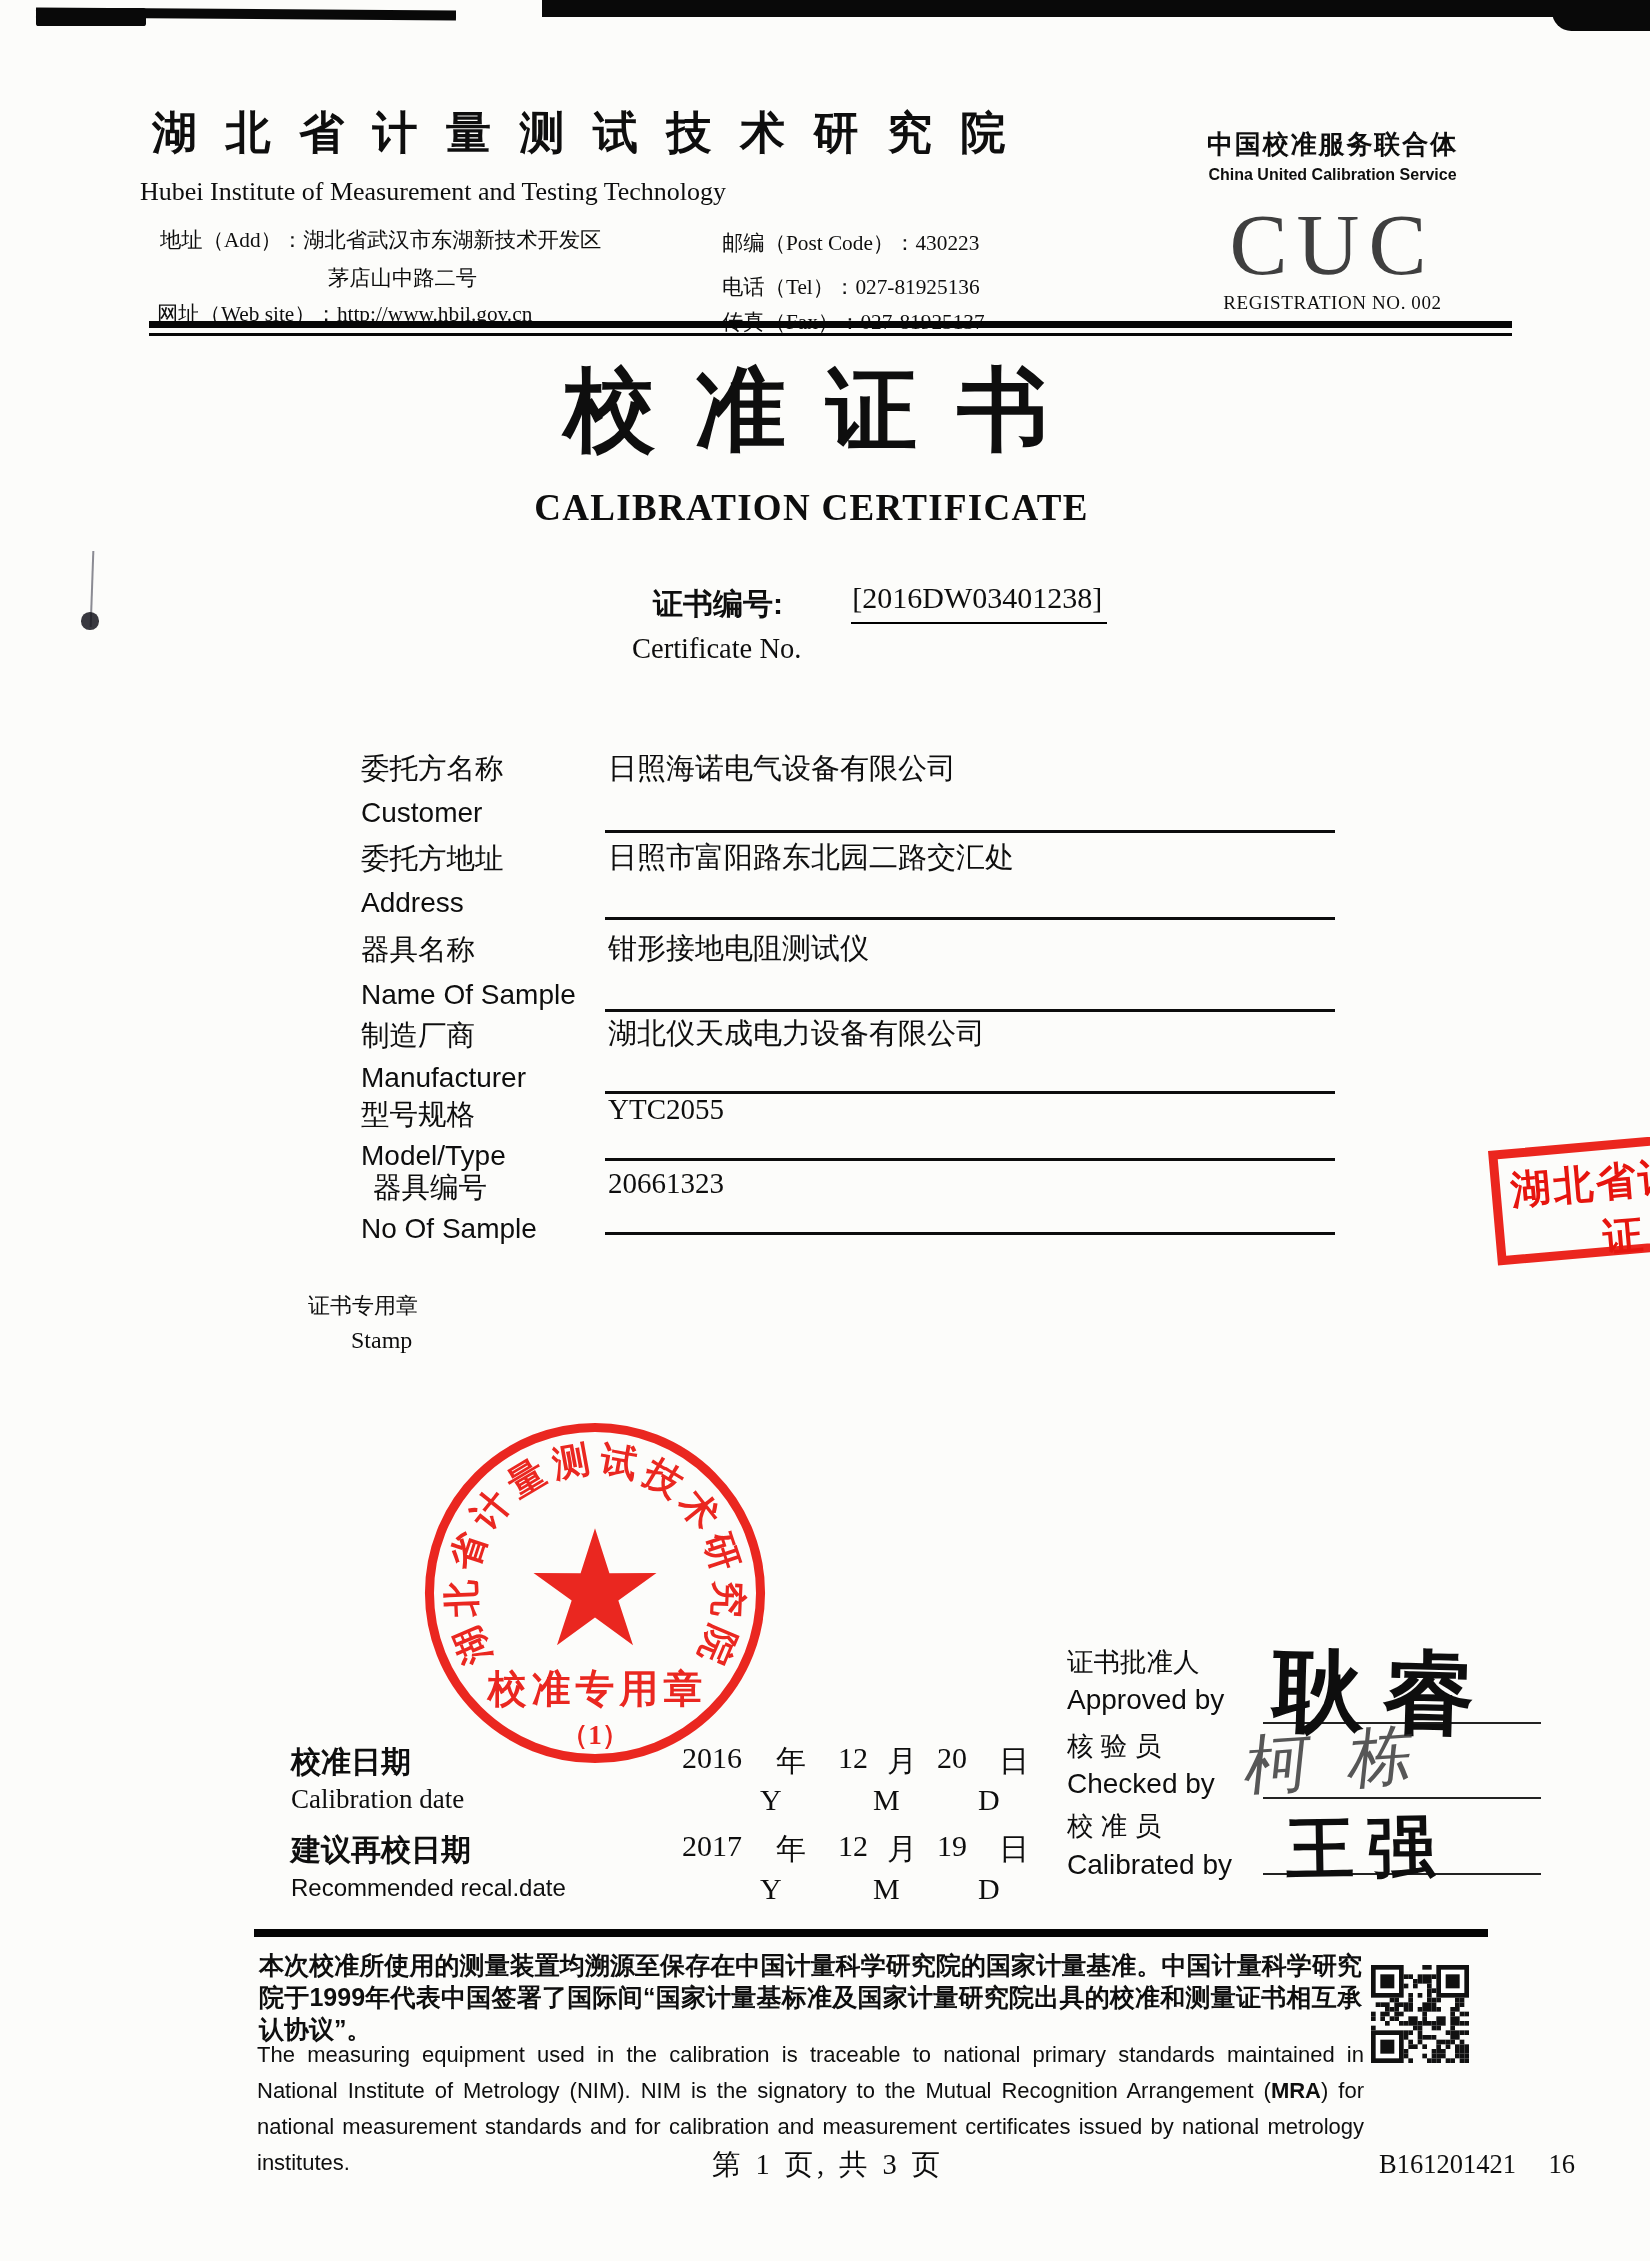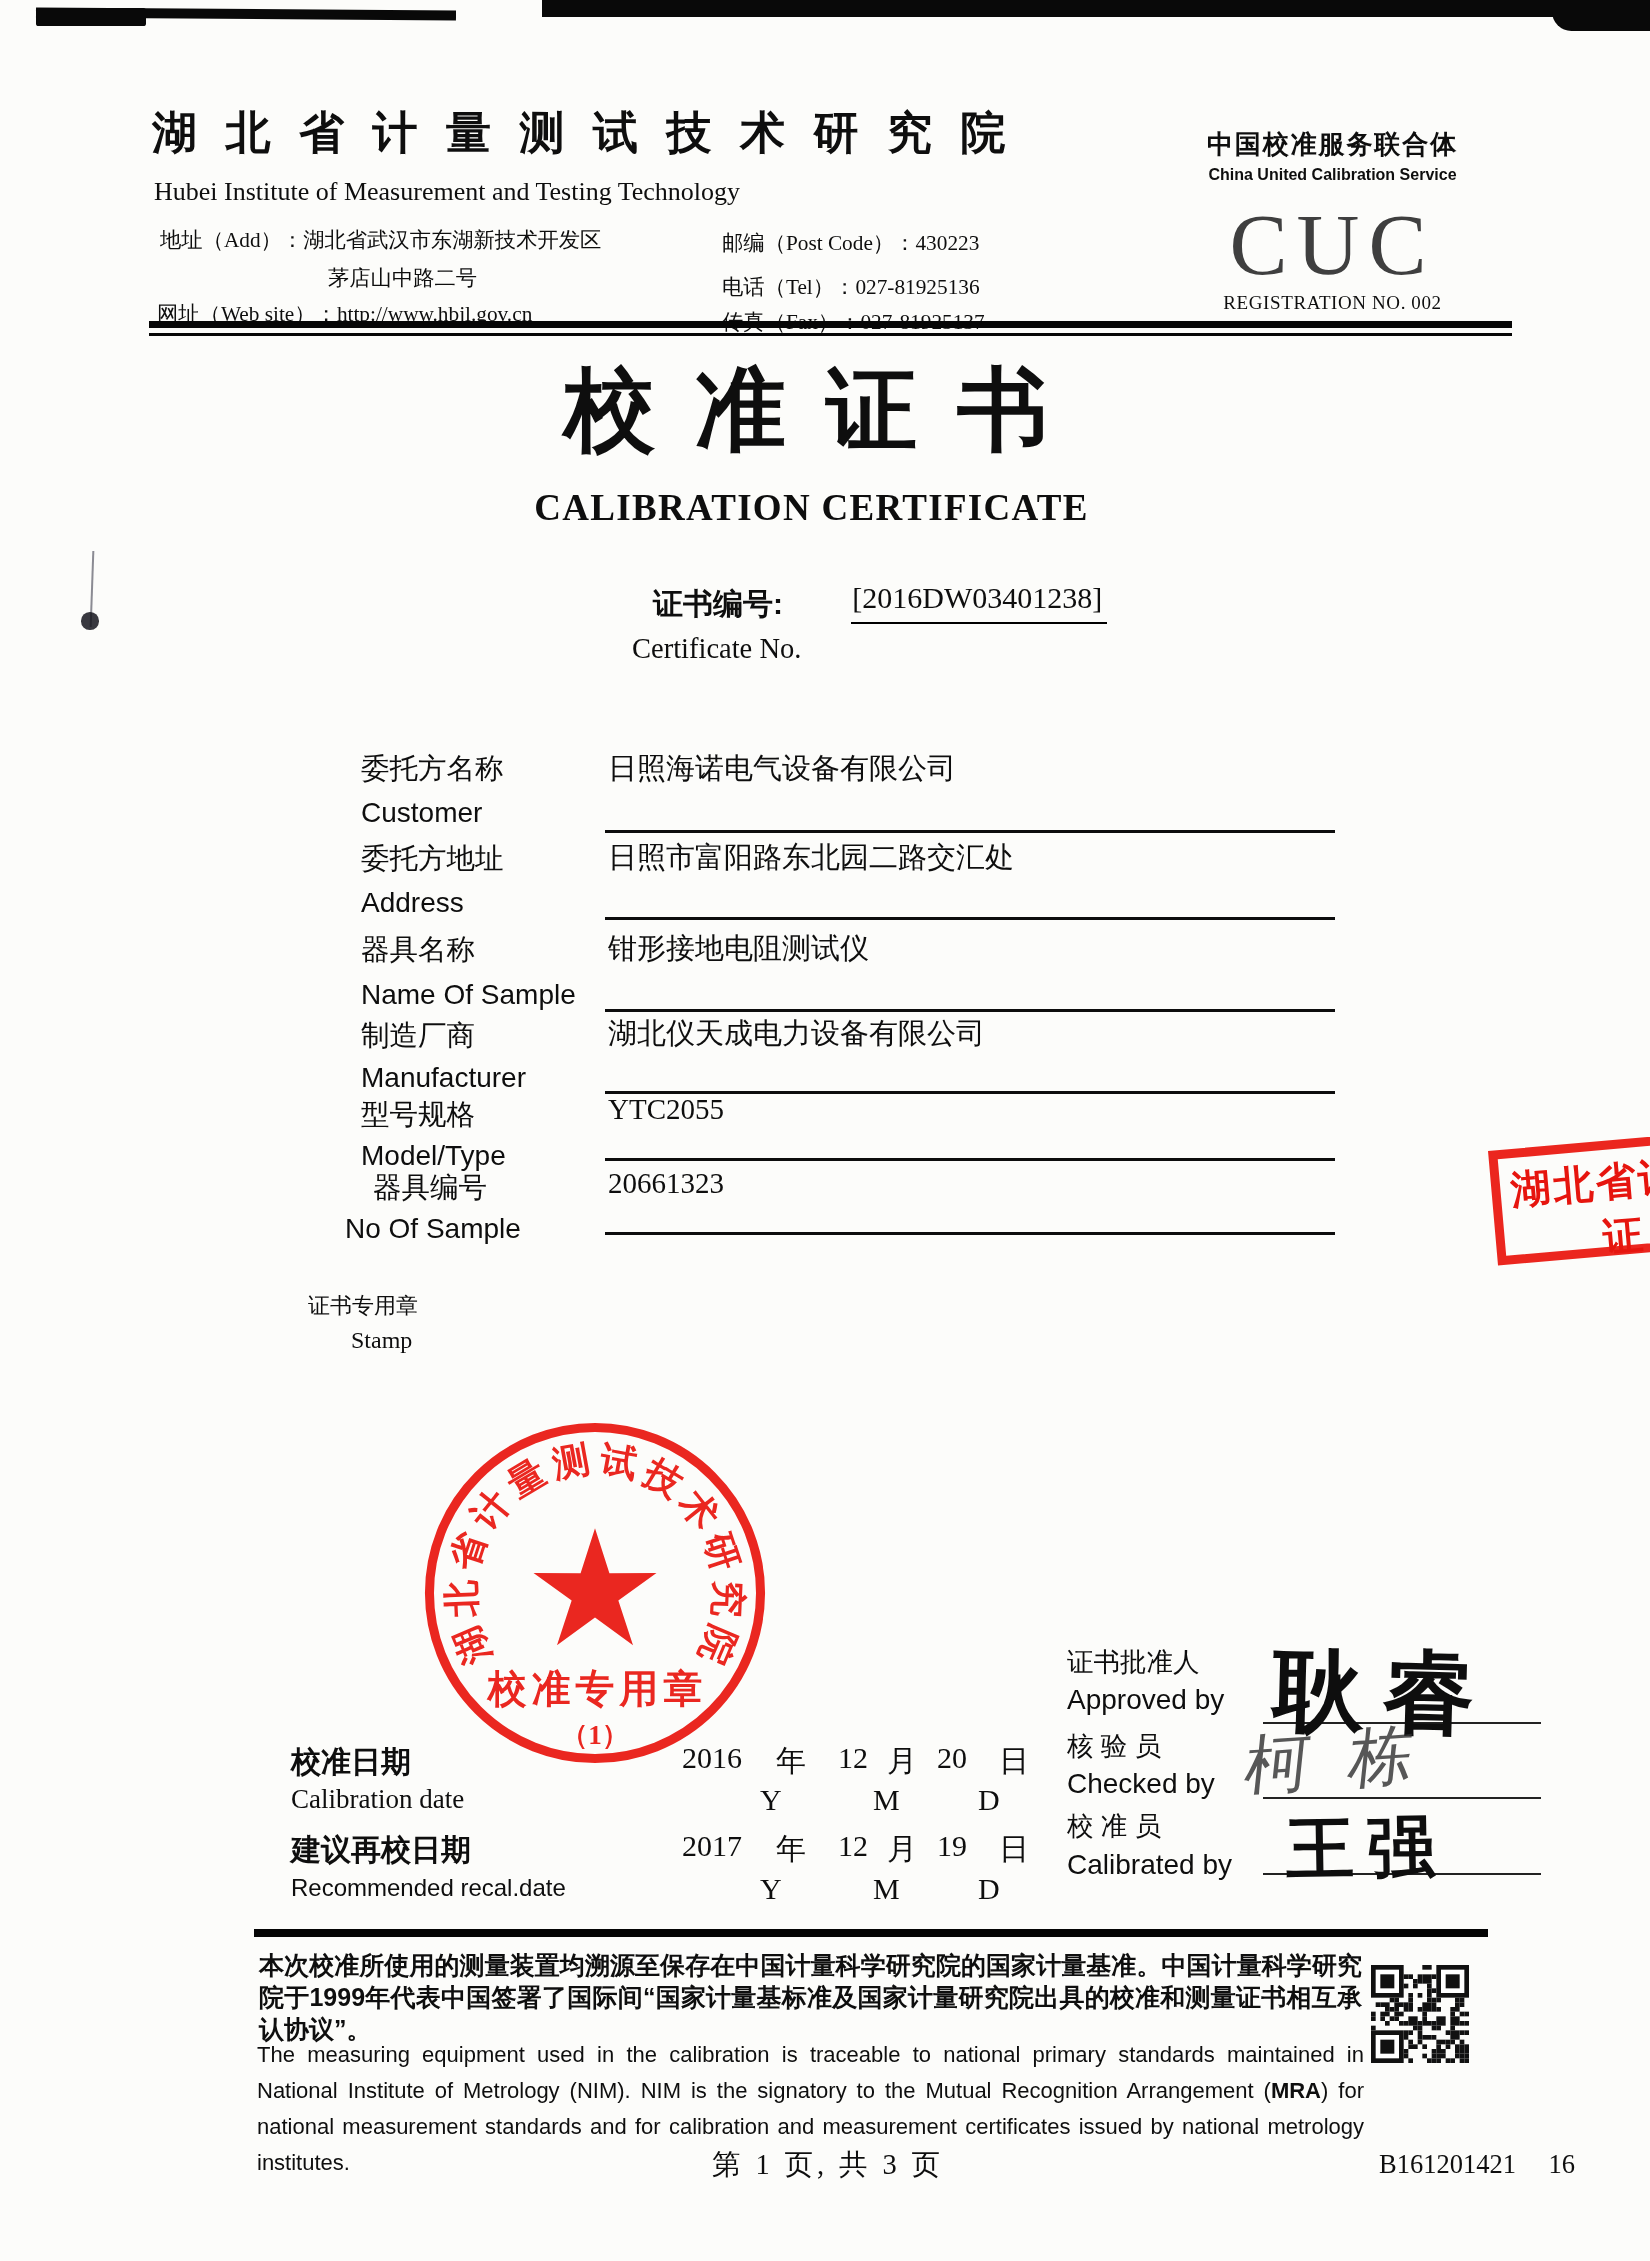--- a/index.html
+++ b/index.html
@@ -72,21 +72,21 @@
 
   <div class="abs scan-strip" style="left:36px;top:9px;width:420px;height:10.3px;transform:rotate(.4deg);"></div>
   <div class="abs scan-strip" style="left:36px;top:7.8px;width:110px;height:18px;border-radius:2.6px;"></div>
   <div class="abs scan-strip" style="left:542px;top:0;width:1109px;height:17px;"></div>
   <div class="abs scan-strip" style="left:1552px;top:0;width:98px;height:31px;border-radius:0 0 0 19.4px;"></div>
 
   <div class="abs edge-squiggle" style="left:91px;top:551px;width:1.9px;height:76px;transform:rotate(2deg);"></div>
   <div class="abs edge-dot" style="left:81px;top:612px;width:17.5px;height:17.5px;"></div>
 
   <div class="abs inst-cn" style="left:152px;top:103px;">湖北省计量测试技术研究院</div>
-  <div class="abs inst-en serif" style="left:154px;top:177px;text-align:right;">Hubei Institute of Measurement and Testing Technology</div>
+  <div class="abs inst-en serif" style="left:140px;top:177px;text-align:right;">Hubei Institute of Measurement and Testing Technology</div>
 
   <div class="abs cuc-cn sans center" style="left:1171px;top:127px;width:323px;">中国校准服务联合体</div>
   <div class="abs cuc-en sans center" style="left:1171px;top:166px;width:323px;">China United Calibration Service</div>
   <div class="abs cuc-logo serif center" style="left:1171px;top:194px;width:323px;">CUC</div>
   <div class="abs cuc-reg serif center" style="left:1171px;top:292px;width:323px;">REGISTRATION NO. 002</div>
 
   <div class="abs addr" style="left:160px;top:225px;">
     <span>地址（Add）：</span><span>湖北省武汉市东湖新技术开发区</span>
   </div>
   <div class="abs addr" style="left:328px;top:263px;">茅店山中路二号</div>
@@ -132,21 +132,21 @@
   <div class="abs f-en sans" style="left:361px;top:1062px;">Manufacturer</div>
   <div class="abs f-val serif" style="left:608px;top:1014px;">湖北仪天成电力设备有限公司</div>
   <div class="abs f-line" style="left:605px;top:1091px;width:730px;"></div>
 
   <div class="abs f-cn sans" style="left:361px;top:1096px;">型号规格</div>
   <div class="abs f-en sans" style="left:361px;top:1140px;">Model/Type</div>
   <div class="abs f-val serif" style="left:608px;top:1093px;">YTC2055</div>
   <div class="abs f-line" style="left:605px;top:1158px;width:730px;"></div>
 
   <div class="abs f-cn sans" style="left:373px;top:1169px;">器具编号</div>
-  <div class="abs f-en sans" style="left:345px;top:1213px;">No Of Sample</div>
+  <div class="abs f-en sans" style="left:361px;top:1213px;">No Of Sample</div>
   <div class="abs f-val serif" style="left:608px;top:1167px;">20661323</div>
   <div class="abs f-line" style="left:605px;top:1232px;width:730px;"></div>
 
   <div class="abs stamp-cn sans" style="left:308px;top:1291px;text-align:right;">证书专用章</div>
   <div class="abs stamp-en serif" style="left:351px;top:1327px;">Stamp</div>
 
   <svg class="abs round-stamp" style="left:412px;top:1410px;" width="366" height="366" viewBox="0 0 566 566">
     <circle cx="283" cy="283" r="256" fill="none" stroke="#ea1c15" stroke-width="14"></circle>
     <g>
         <text x="283" y="96" text-anchor="middle" transform="rotate(-113 283 283)" class="ring-char">湖</text>

